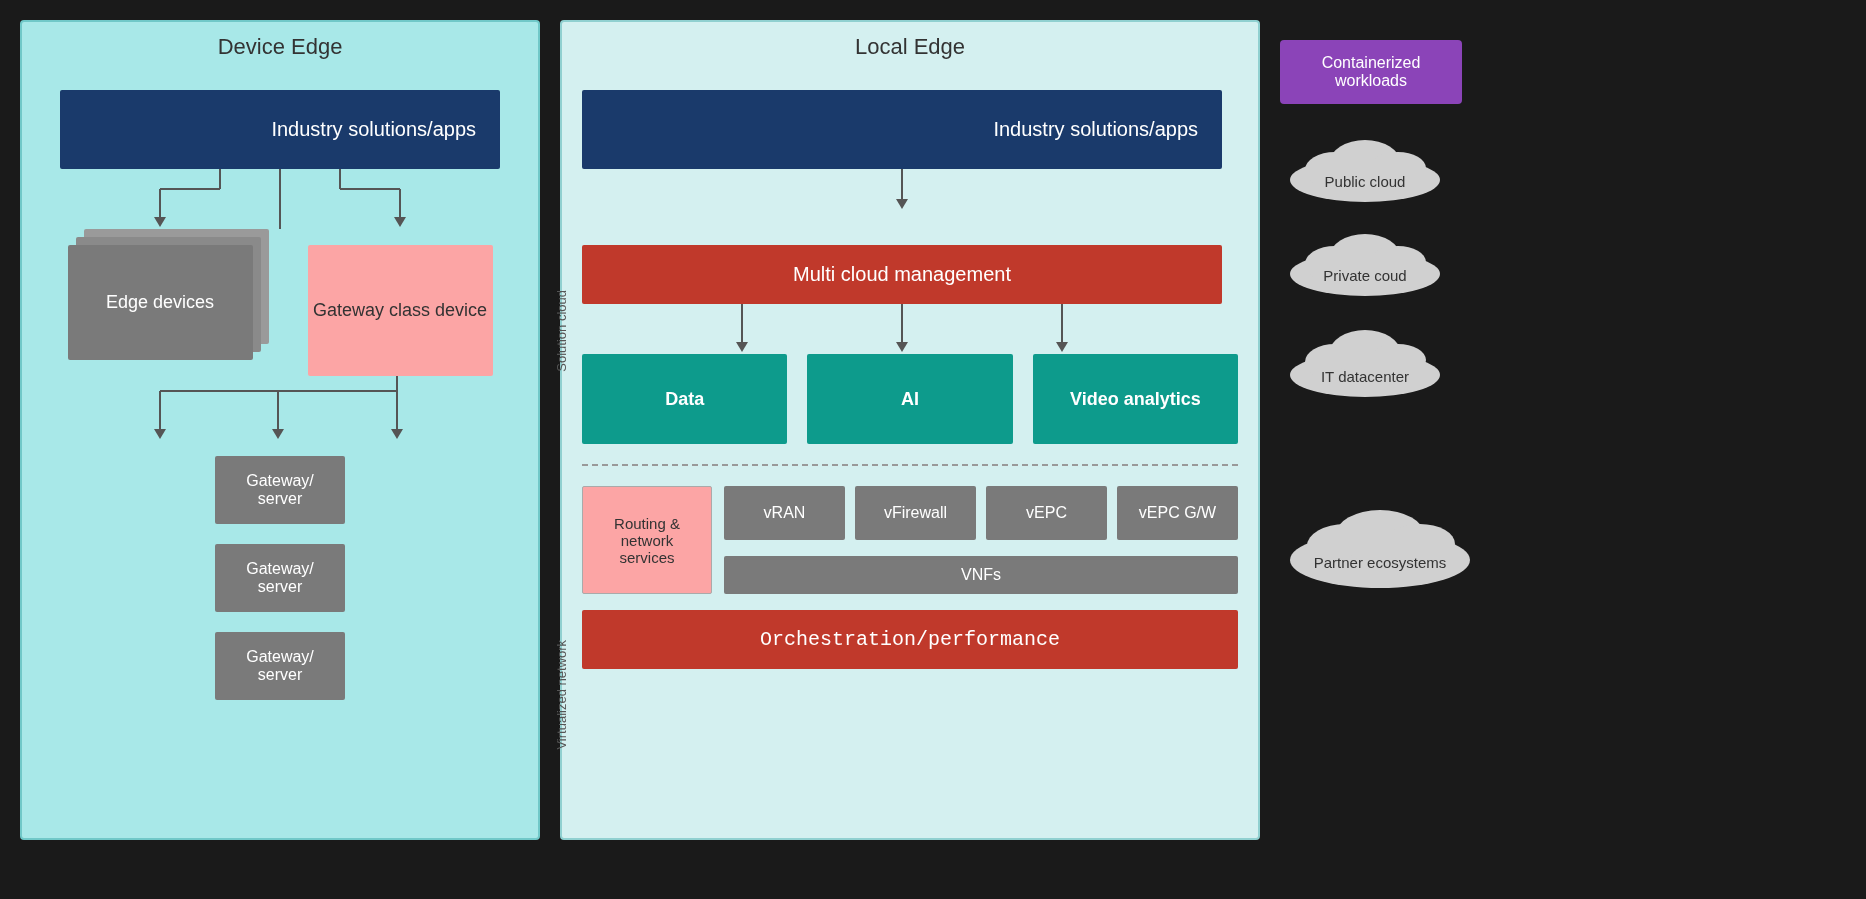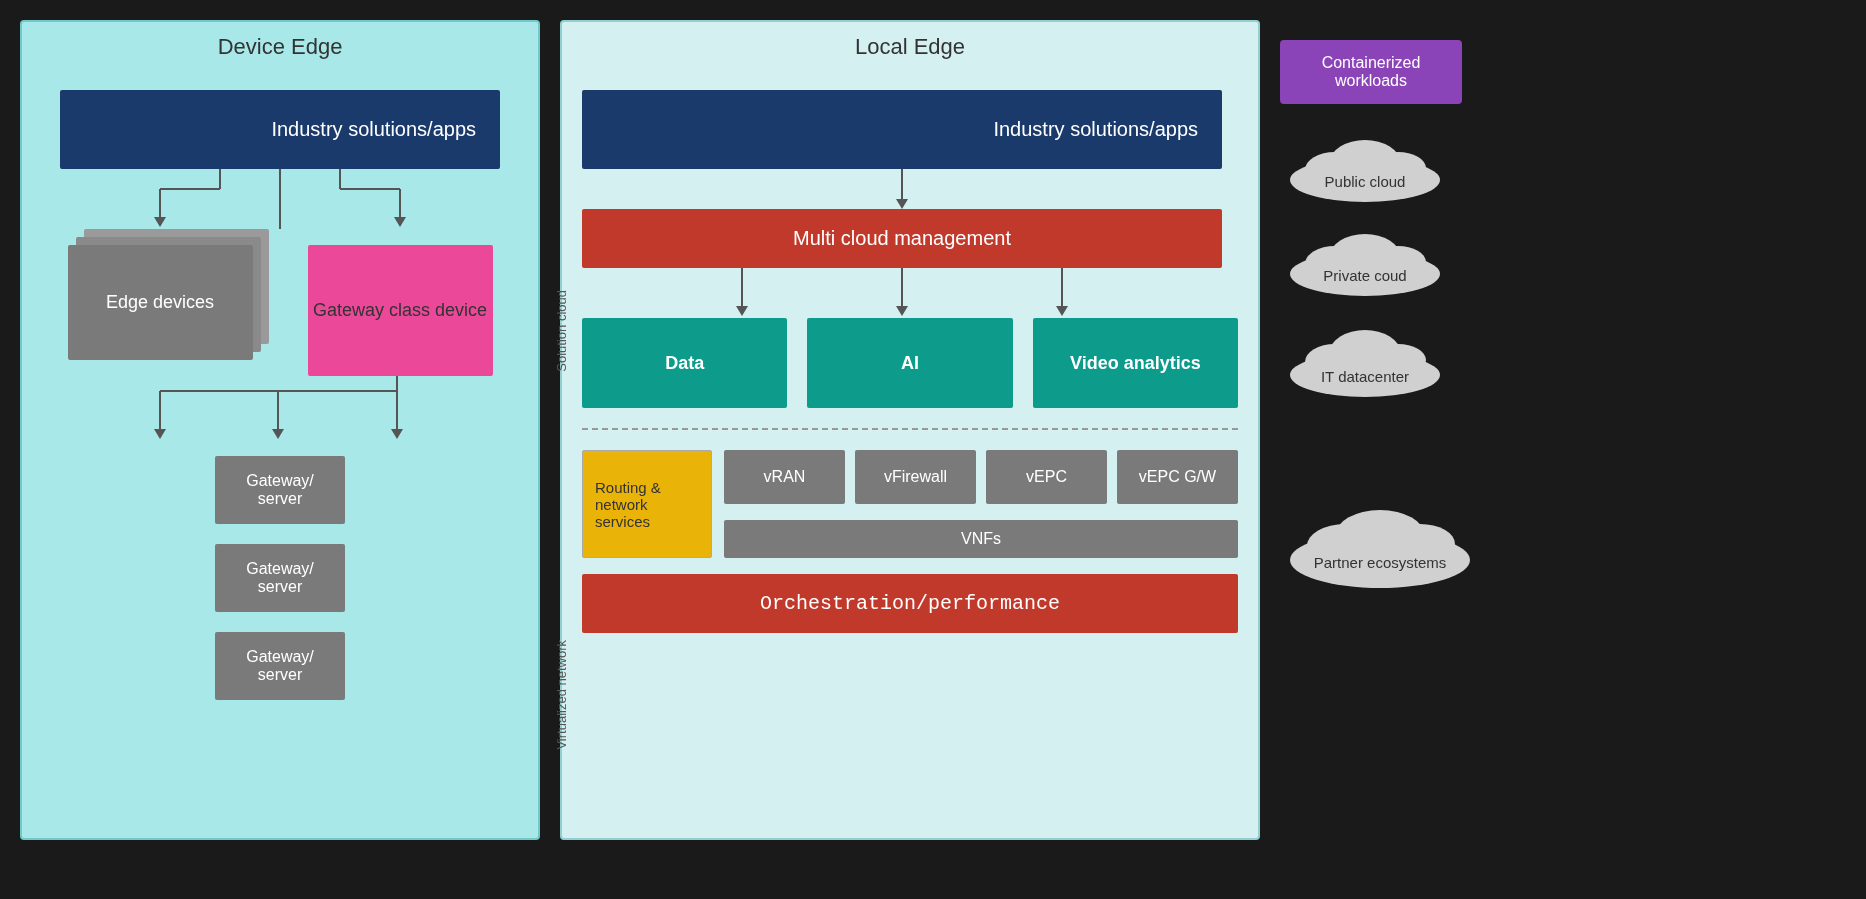--- a/index.html
+++ b/index.html
@@ -85,20 +85,21 @@
     }
 
     
     .red-box {
       background: #c0392b;
       color: white;
       padding: 18px 24px;
       text-align: center;
       font-size: 20px;
       border-radius: 2px;
+      margin-top: 36px;
     }
 
     
     .teal-box {
       background: #0d9b8c;
       color: white;
       padding: 18px 16px;
       text-align: center;
       font-size: 18px;
       border-radius: 2px;
@@ -147,24 +148,24 @@
     
     .dashed-divider {
       border: none;
       border-top: 2px dashed #aaa;
       margin: 12px 0;
       width: 100%;
     }
 
     
     .routing-box {
-      background: #eab308;
+      background: #fca5a5;
       color: #333;
       padding: 12px;
-      text-align: left;
+      text-align: center;
       font-size: 15px;
       border-radius: 2px;
       border: 1px solid #aaa;
     }
 
     .flex-row {
       display: flex;
       flex-direction: row;
       gap: 12px;
       align-items: center;
@@ -235,21 +236,21 @@
       <div class="flex-row" style="align-items:flex-start; gap:40px;">
 
         <div class="stacked-box-container" style="width:200px; height:145px;">
           <div style="position:absolute; top:0; left:16px; width:185px; height:115px; background:#9a9a9a; border-radius:2px;"></div>
           <div style="position:absolute; top:8px; left:8px; width:185px; height:115px; background:#8a8a8a; border-radius:2px;"></div>
           <div style="position:absolute; top:16px; left:0; width:185px; height:115px; background:#7a7a7a; border-radius:2px; display:flex; align-items:center; justify-content:center;">
             <span style="color:white; font-size:18px;">Edge devices</span>
           </div>
         </div>
 
-        <div style="background:#ec4899; width:185px; height:131px; display:flex; align-items:center; justify-content:center; border-radius:2px; margin-top:16px;">
+        <div style="background:#fca5a5; width:185px; height:131px; display:flex; align-items:center; justify-content:center; border-radius:2px; margin-top:16px;">
           <span style="color:#333; font-size:18px; text-align:center;">Gateway class device</span>
         </div>
       </div>
 
       <svg width="440" height="80">
 
         <line x1="337" y1="0" x2="337" y2="15" stroke="#555" stroke-width="2"></line>
         <line x1="100" y1="15" x2="337" y2="15" stroke="#555" stroke-width="2"></line>
 
         <line x1="100" y1="15" x2="100" y2="55" stroke="#555" stroke-width="2"></line>

